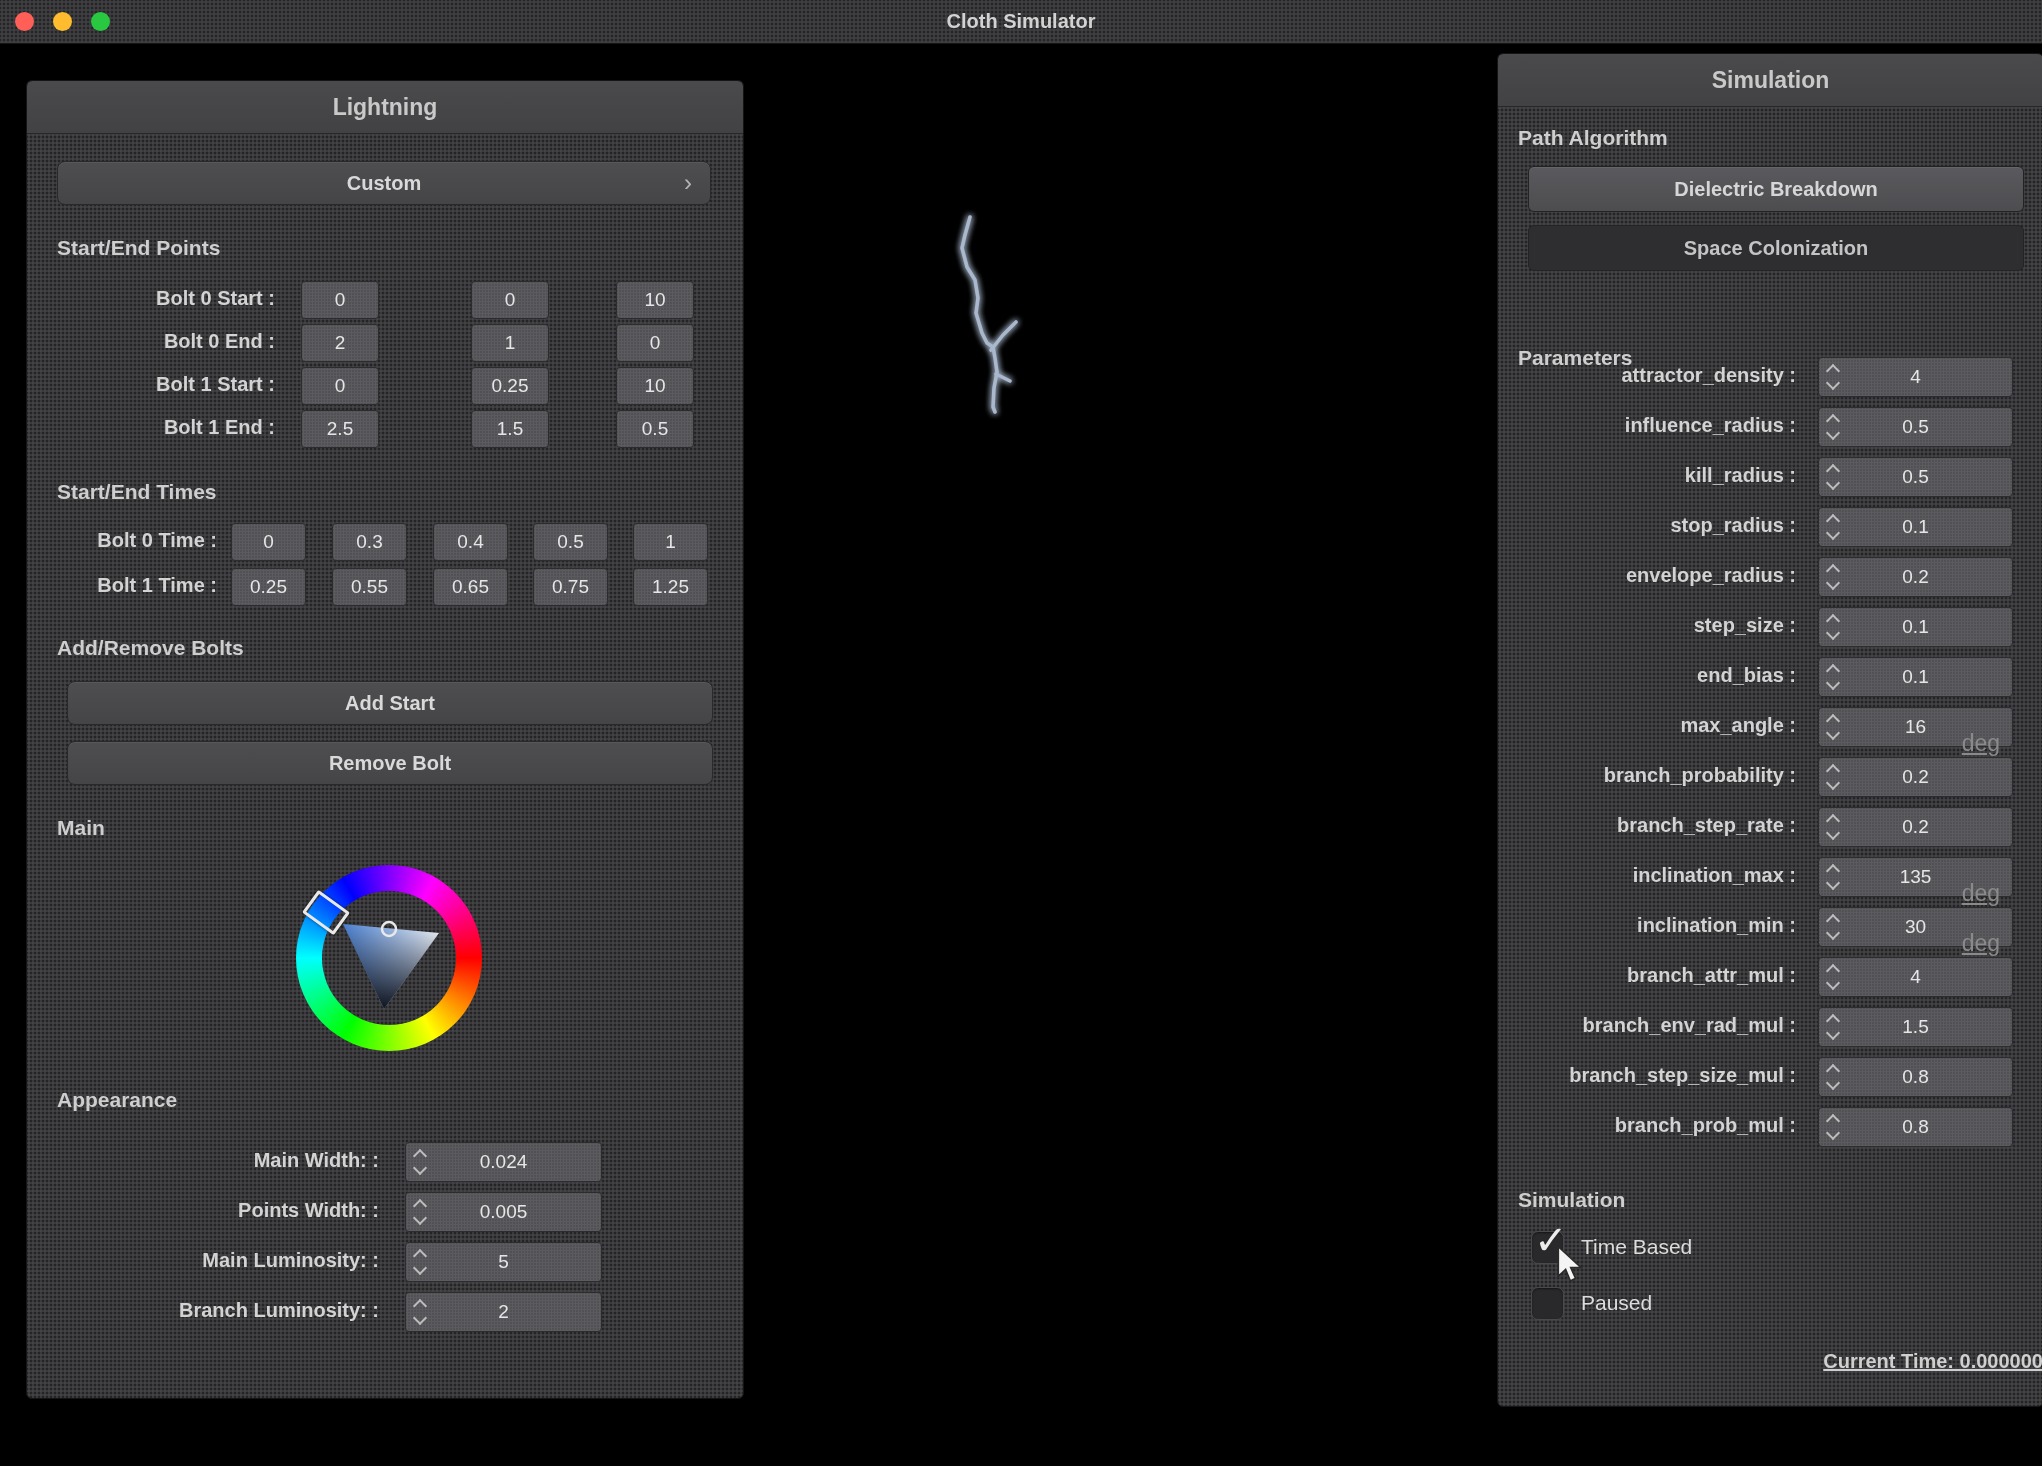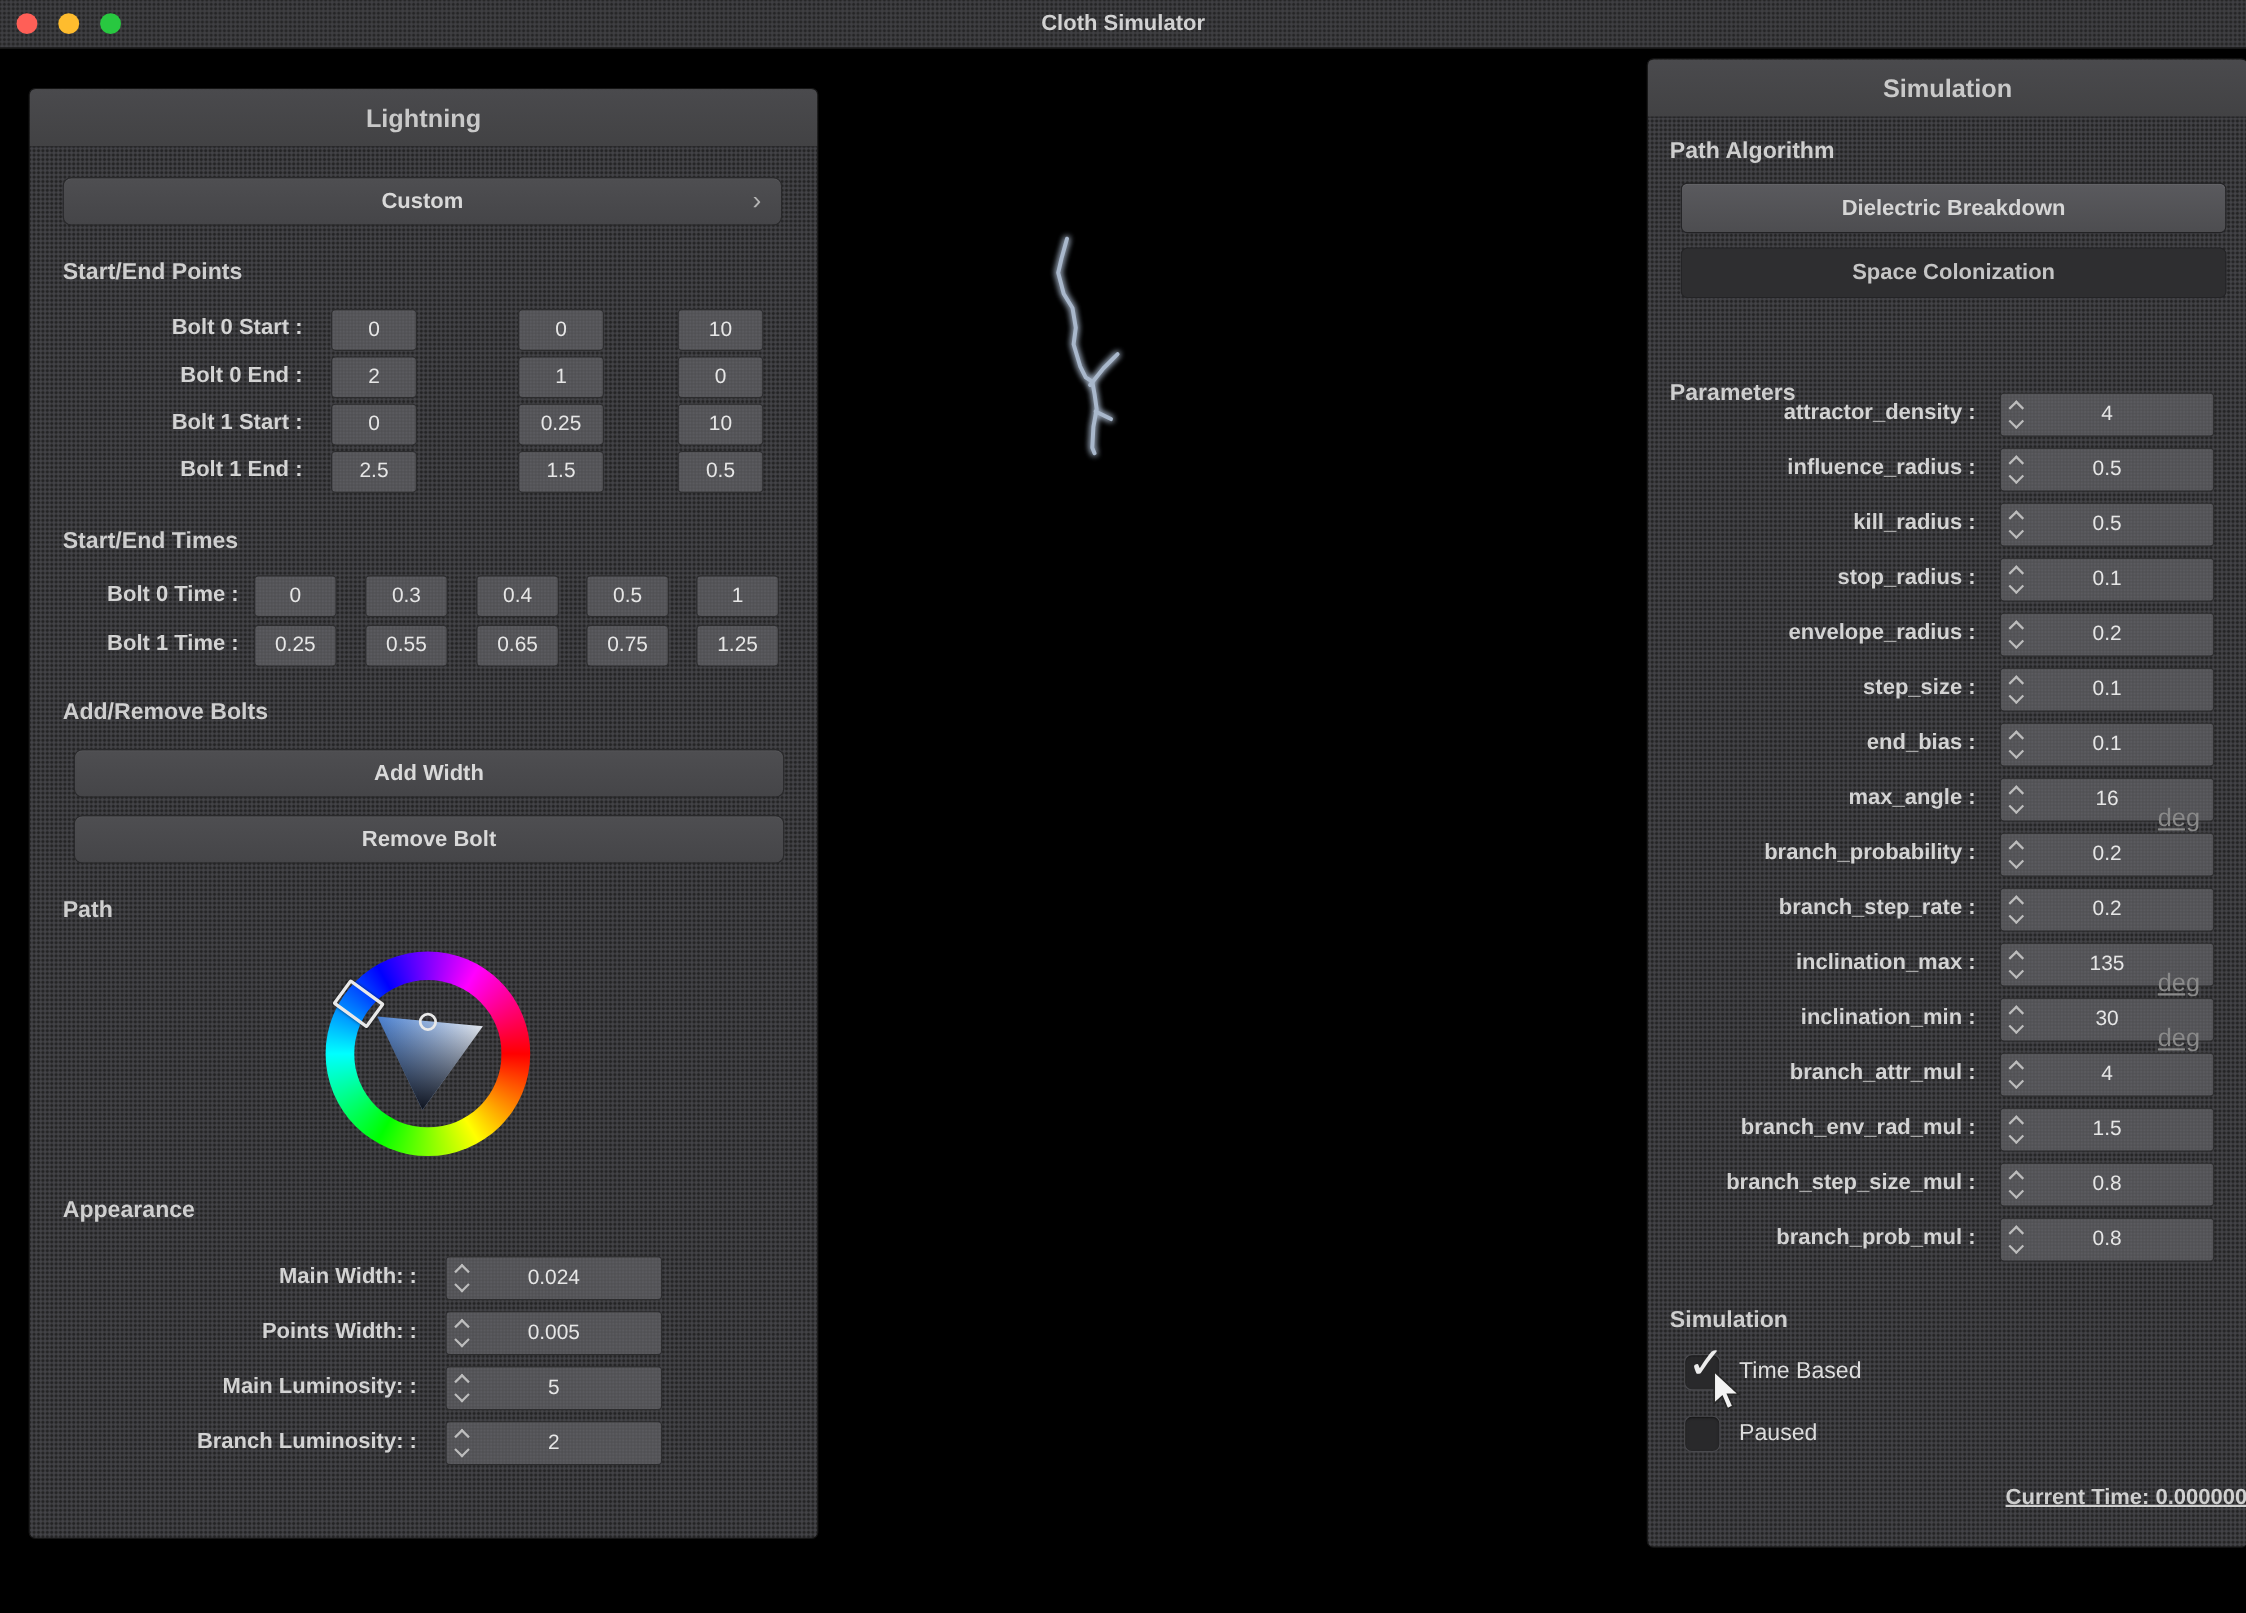--- a/index.html
+++ b/index.html
@@ -199,24 +199,24 @@
   <div>
     <div class="row-label" style="left:30px;top:493px;width:160px;">Bolt 1 Time :</div>
     <div class="vfield" style="left:204px;top:487px;width:73px;">0.25</div>
     <div class="vfield" style="left:305px;top:487px;width:73px;">0.55</div>
     <div class="vfield" style="left:406px;top:487px;width:73px;">0.65</div>
     <div class="vfield" style="left:506px;top:487px;width:73px;">0.75</div>
     <div class="vfield" style="left:606px;top:487px;width:73px;">1.25</div>
   </div>
 
   <div class="sec-title" style="left:30px;top:555px;">Add/Remove Bolts</div>
-  <div class="btn" style="left:40px;top:600px;width:644px;">Add Width</div>
+  <div class="btn" style="left:40px;top:600px;width:644px;">Add Start</div>
   <div class="btn" style="left:40px;top:660px;width:644px;">Remove Bolt</div>
 
-  <div class="sec-title" style="left:30px;top:735px;">Path</div>
+  <div class="sec-title" style="left:30px;top:735px;">Main</div>
 
   <div id="wheel">
     <div class="hue-ring"></div>
     <div class="ring-hole"></div>
     <svg id="sv-tri" width="186" height="186" viewBox="0 0 186 186">
       <defs>
         <linearGradient id="hueWhite" gradientUnits="userSpaceOnUse" x1="47" y1="59" x2="143" y2="68">
           <stop offset="0" stop-color="#4a80d0"></stop>
             <stop offset="1" stop-color="#e9edf4"></stop>
         </linearGradient>

